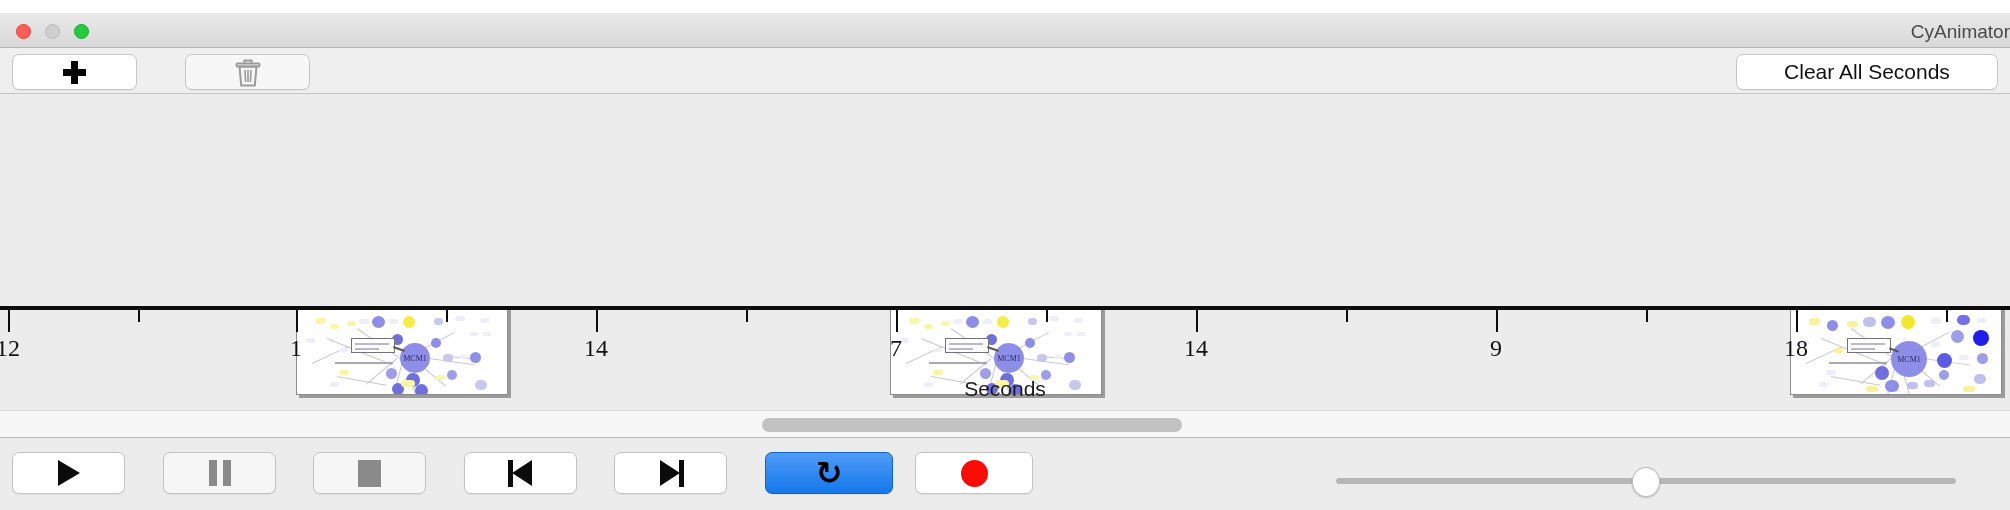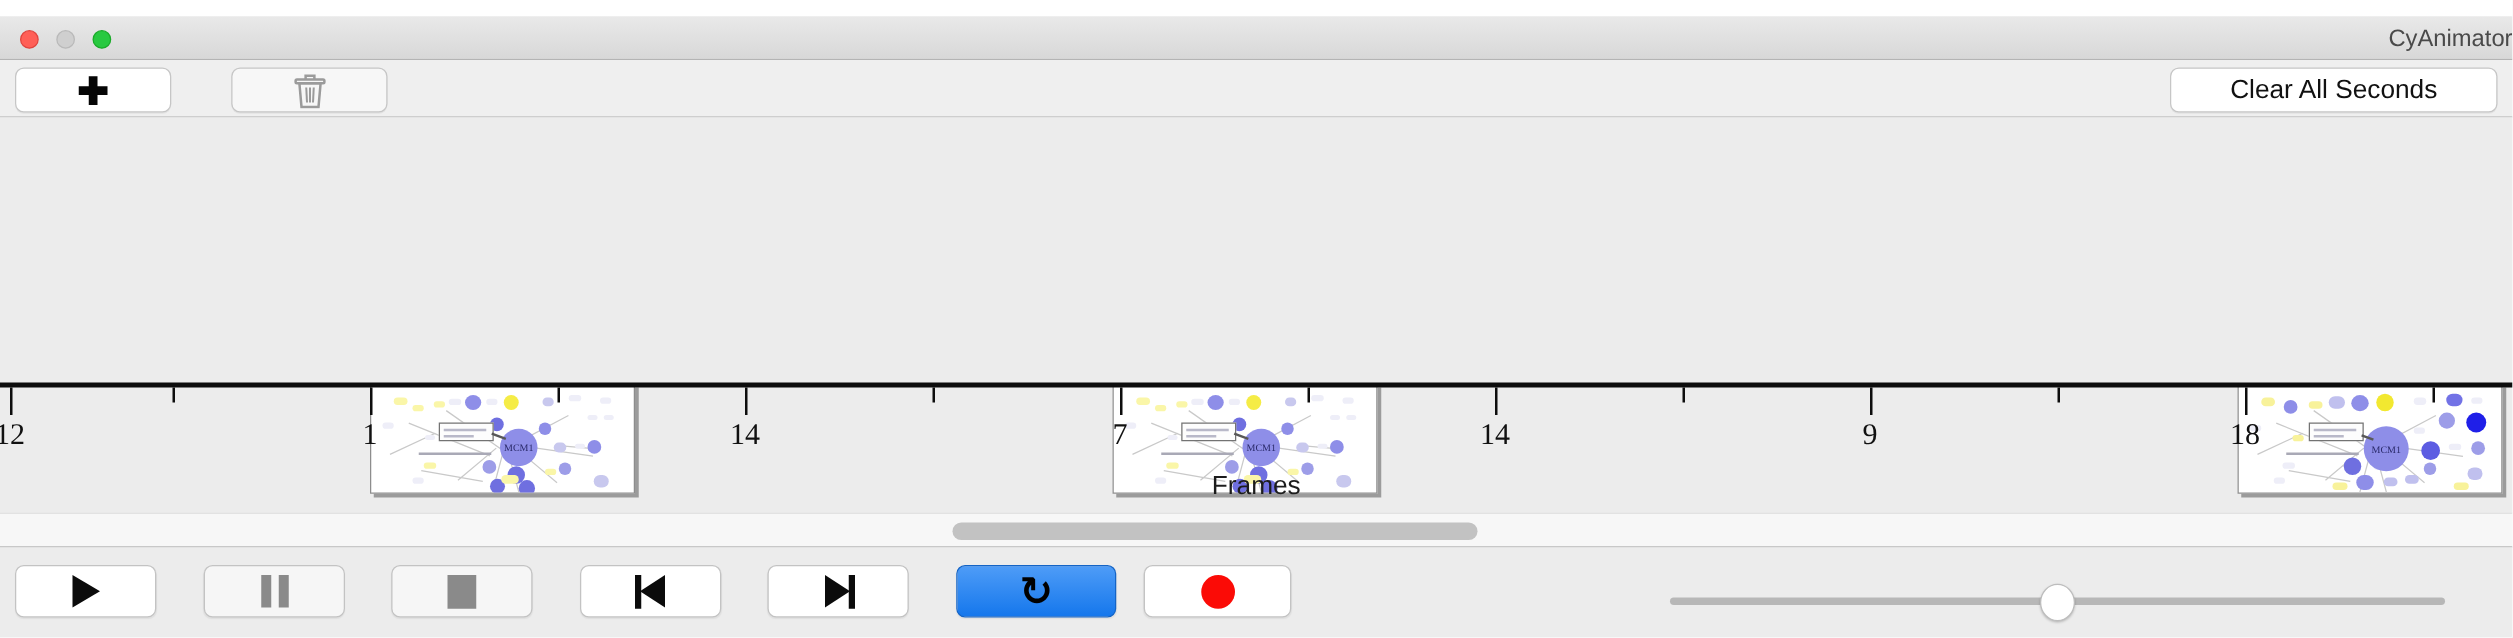--- a/index.html
+++ b/index.html
@@ -368,21 +368,21 @@
     <div class="tick minor" style="left:1946px;"></div>
 
     <div class="tick-label" style="left:8px;">12</div>
     <div class="tick-label" style="left:296px;">1</div>
     <div class="tick-label" style="left:596px;">14</div>
     <div class="tick-label" style="left:896px;">7</div>
     <div class="tick-label" style="left:1196px;">14</div>
     <div class="tick-label" style="left:1496px;">9</div>
     <div class="tick-label" style="left:1796px;">18</div>
 
-    <div class="axis-title">Frames</div>
+    <div class="axis-title">Seconds</div>
   </div>
 
   <div class="scroll-track">
     <div class="scroll-thumb"></div>
   </div>
 
   <div class="controls">
     <div class="ct-btn" style="left:12px;  width:113px;">
         <span class="ico-play"></span>
       </div>

